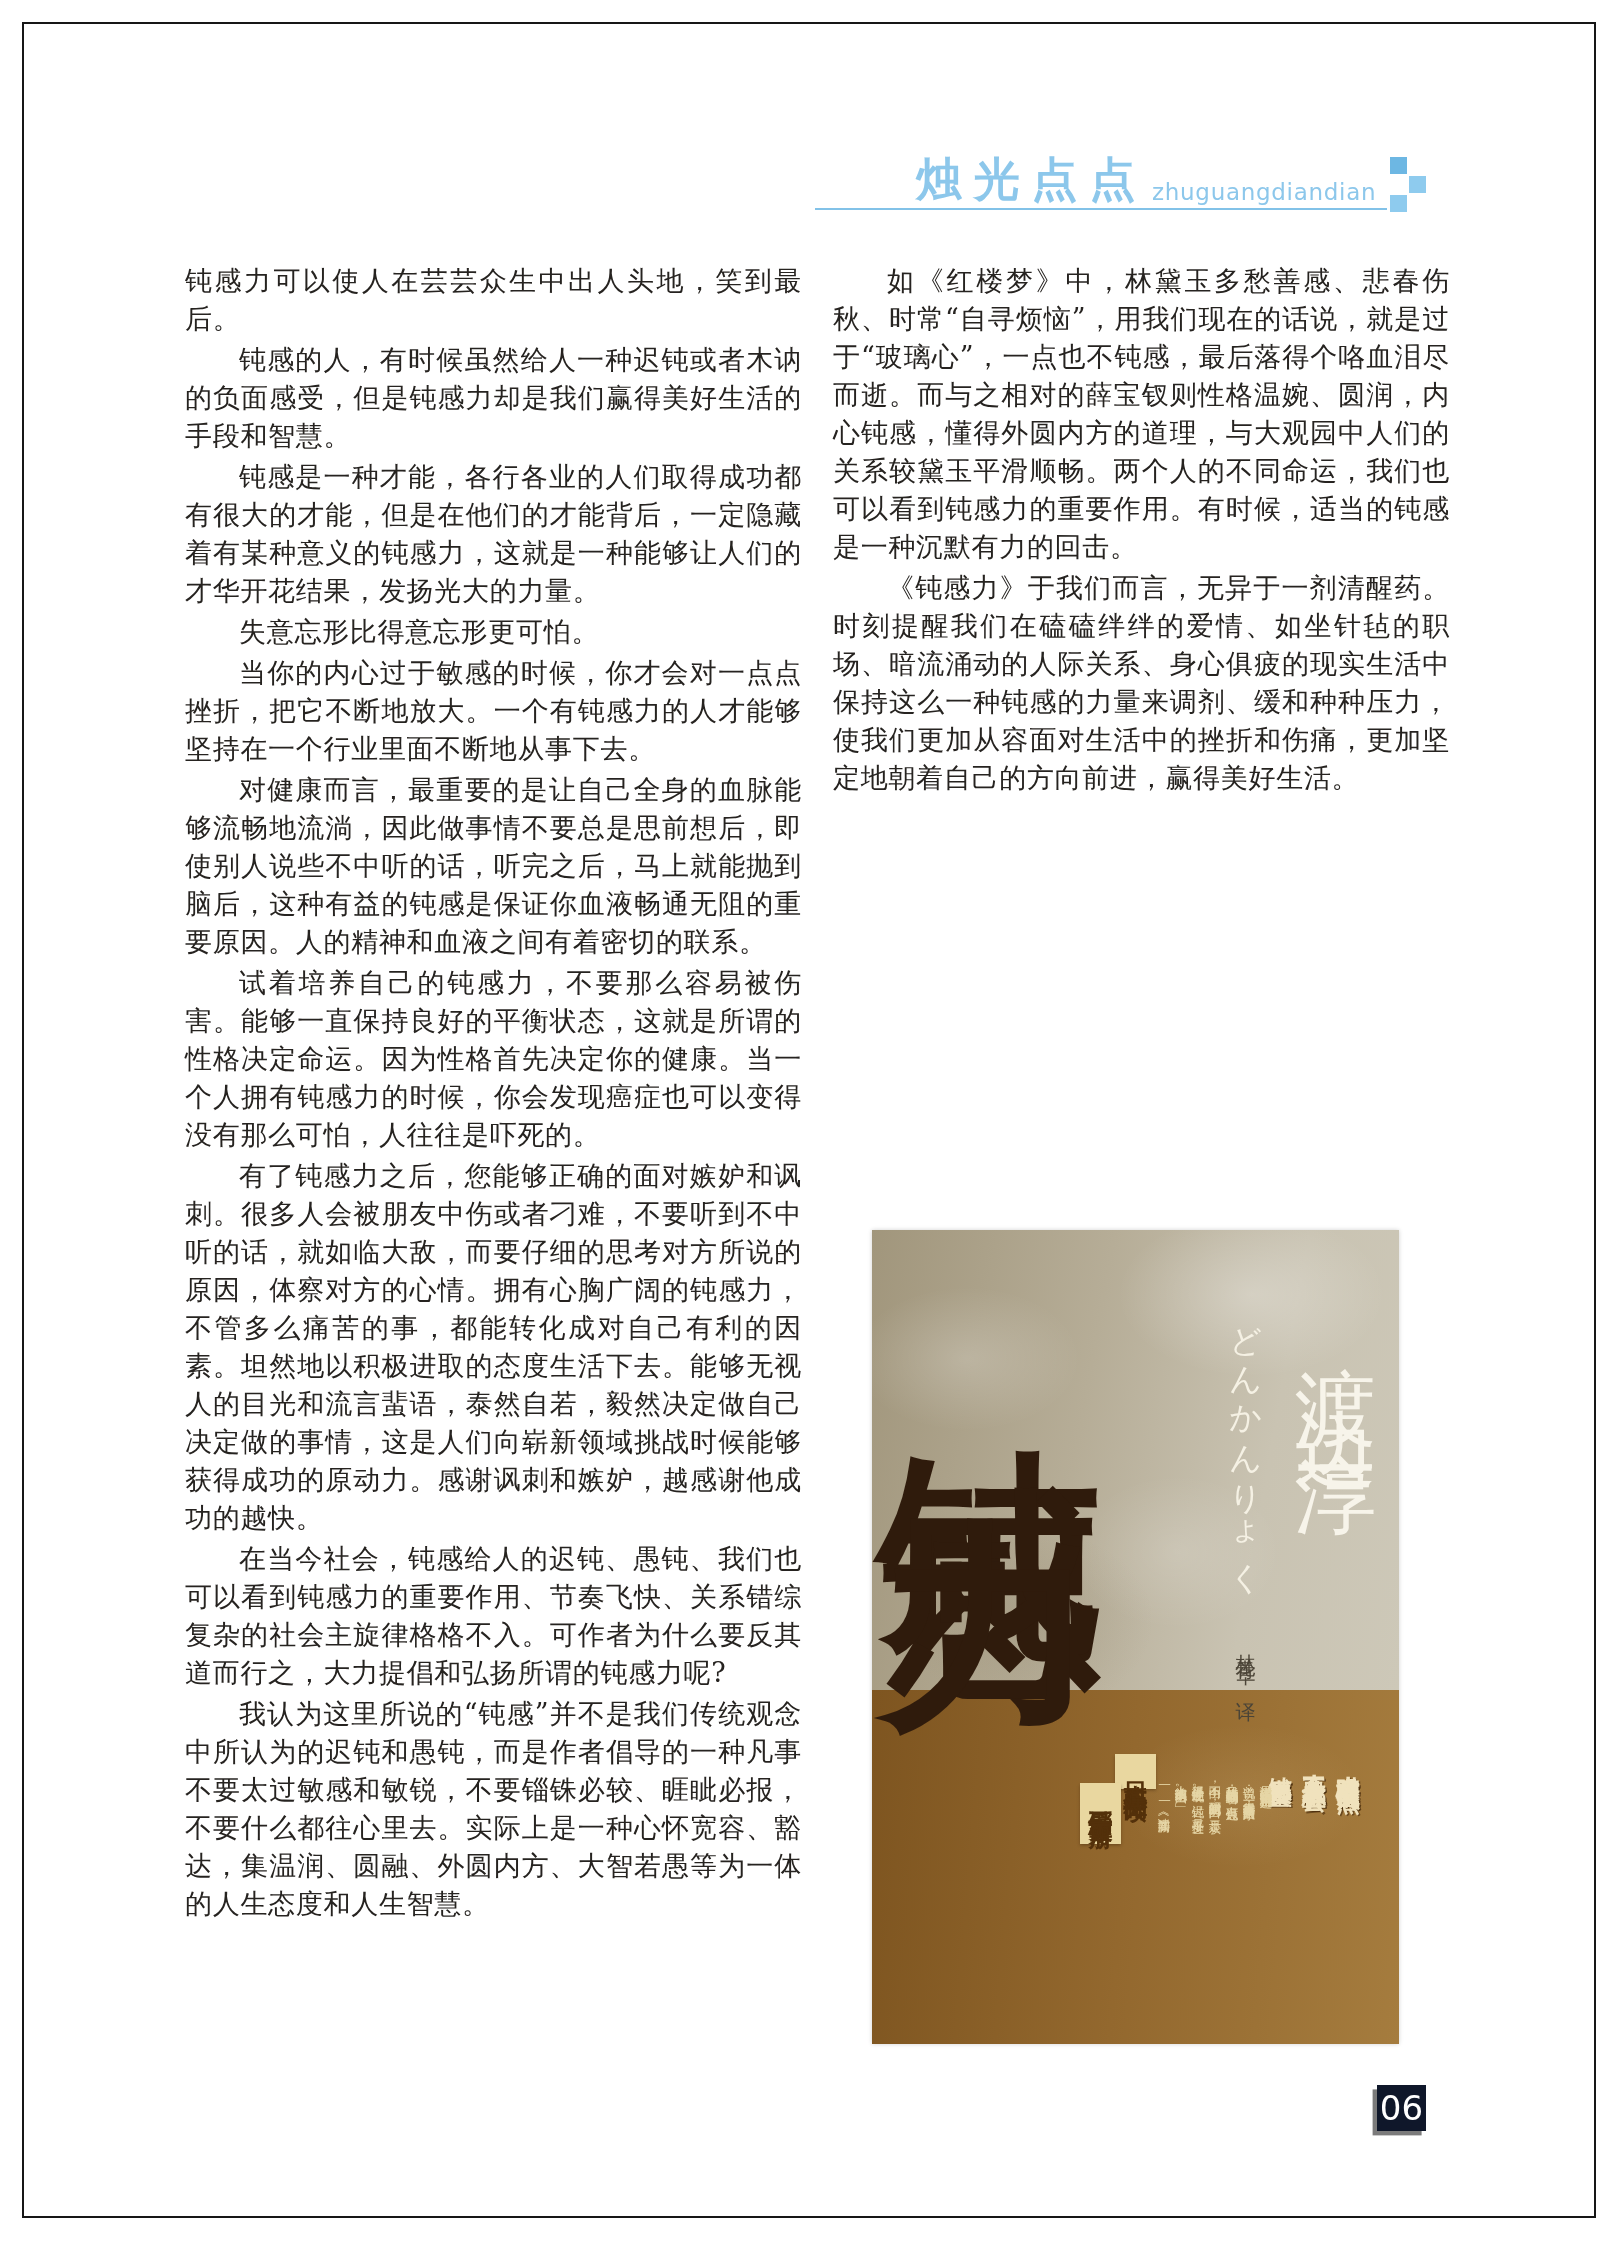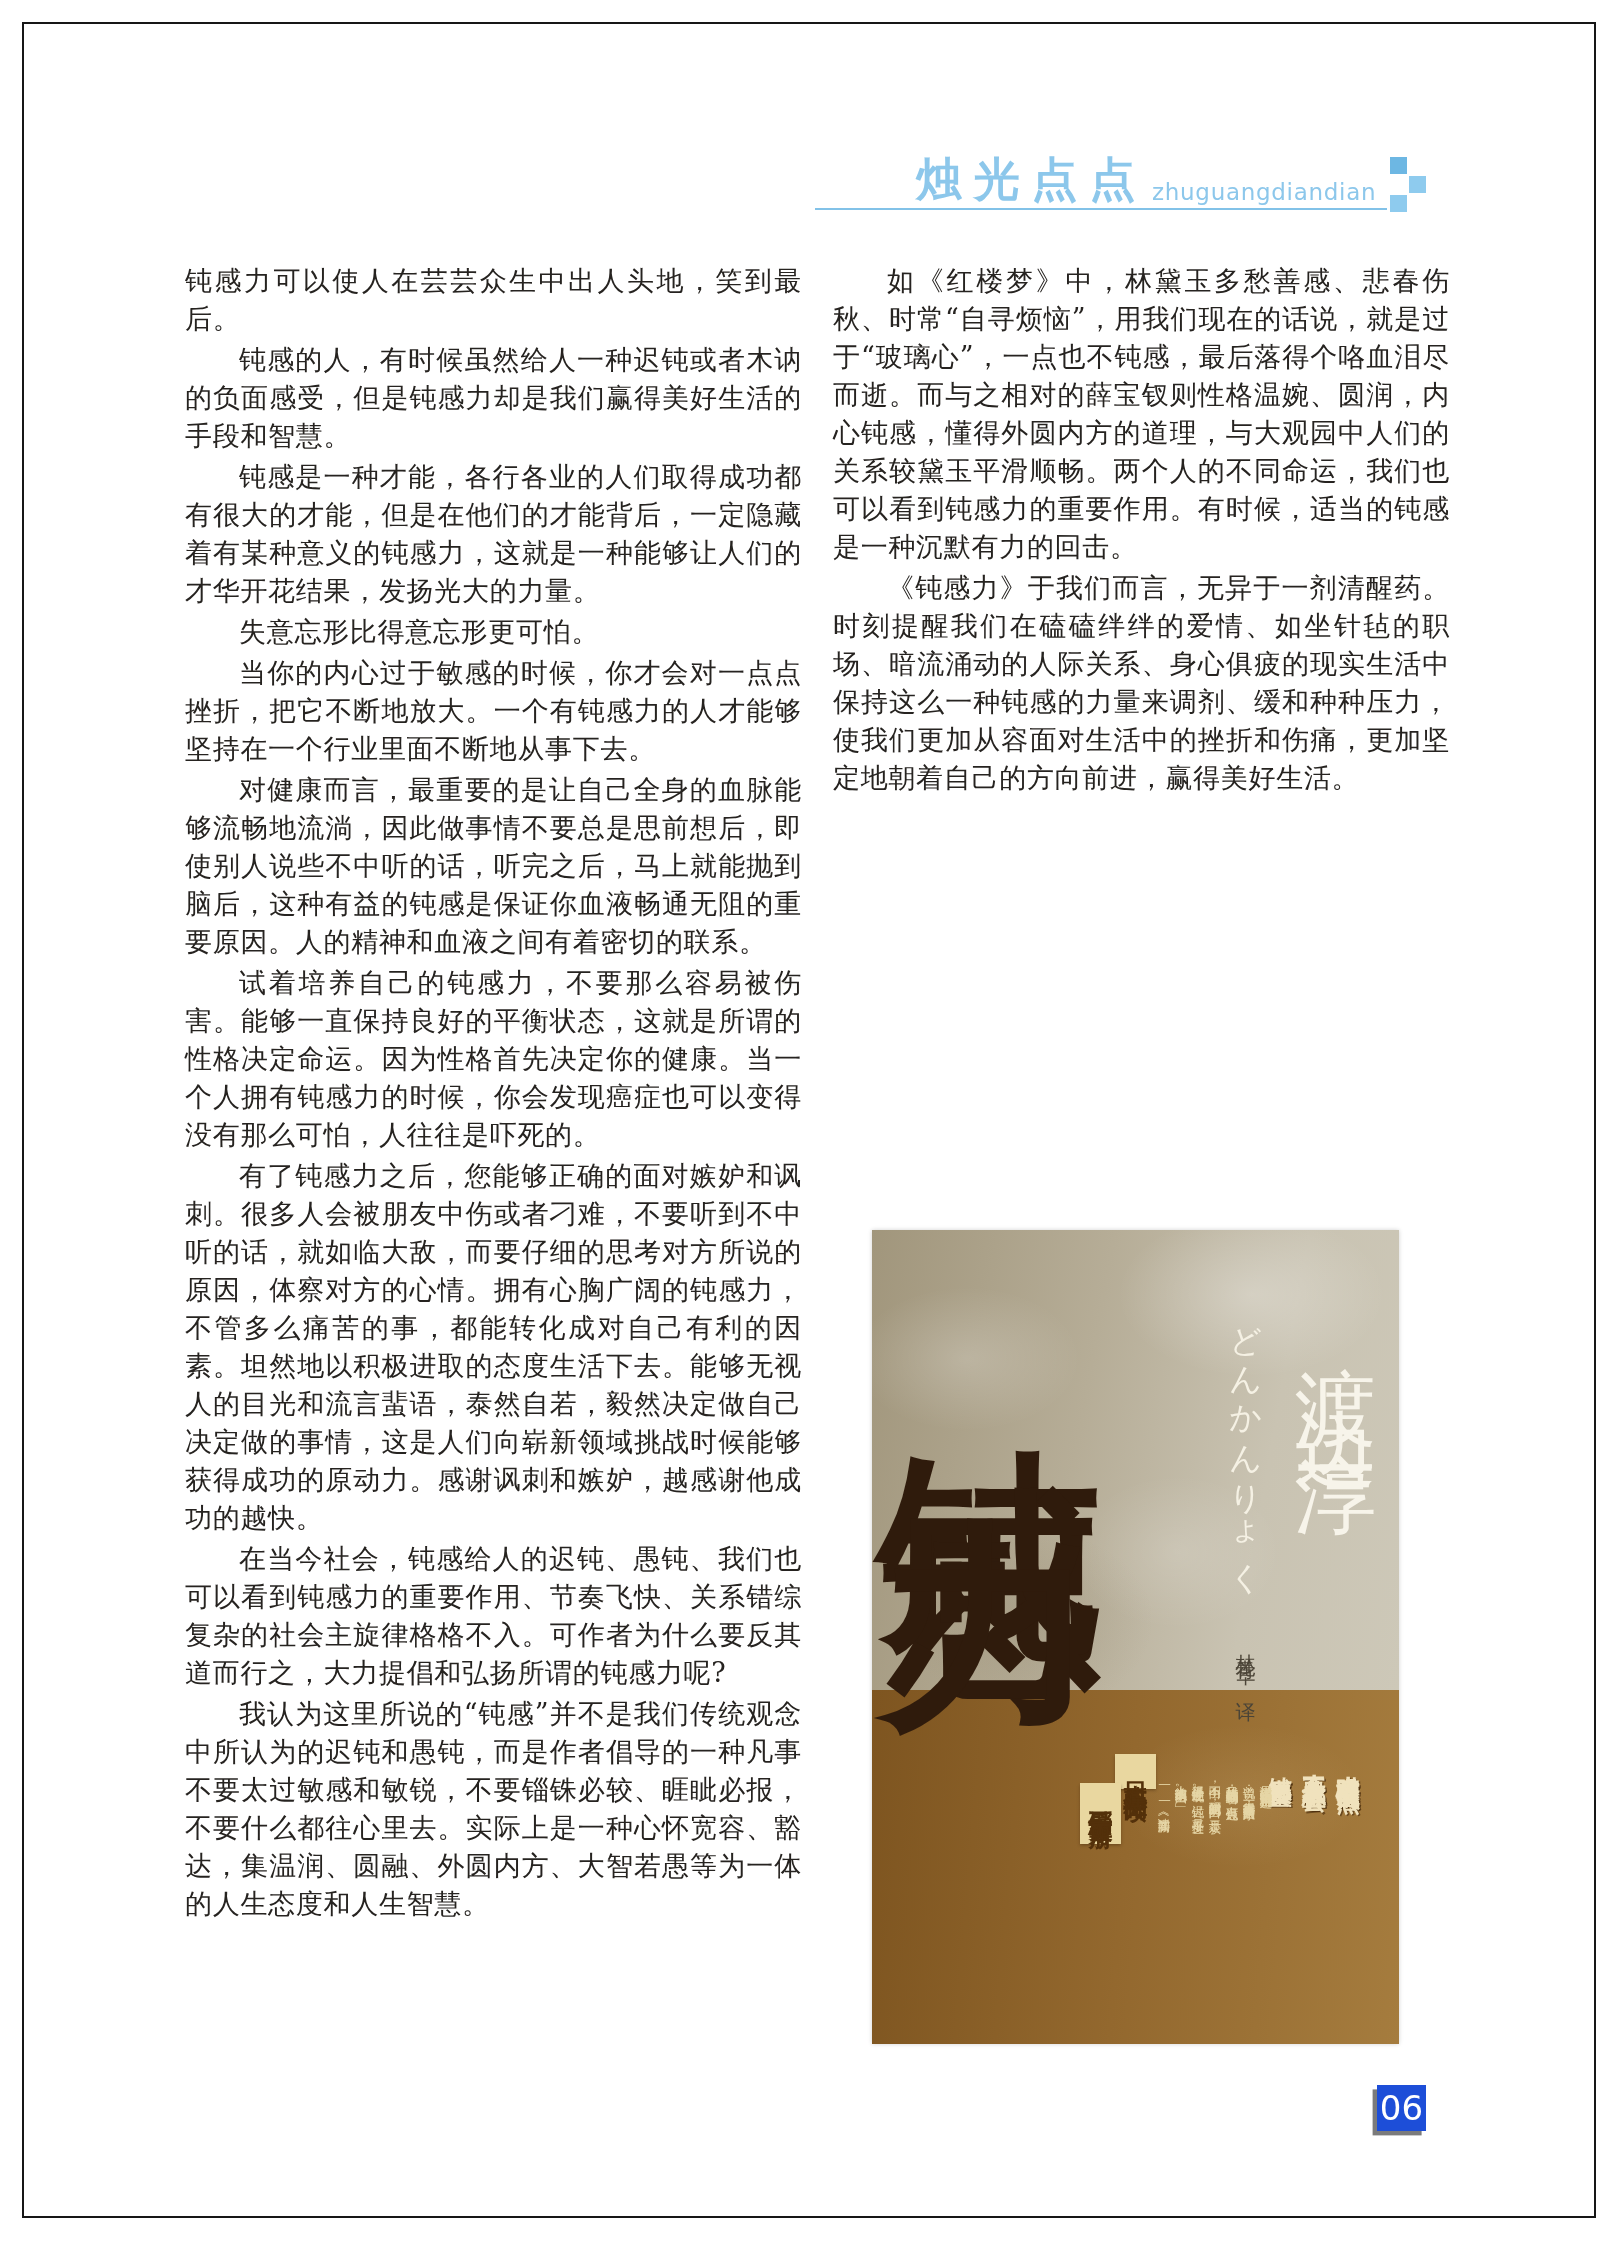--- a/index.html
+++ b/index.html
@@ -51,21 +51,21 @@
          box-shadow:0 1.5px 2.9px rgba(40,20,0,0.35);}
   .badge1{left:243px;top:524px;font-size:24px;letter-spacing:2.2px;}
   .badge2{left:208px;top:553px;font-size:24px;letter-spacing:2.2px;}
   .band-headline{right:34px;top:528px;font-size:23.5px;line-height:34px;letter-spacing:1.5px;
          color:#f0e2bd;font-weight:bold;white-space:pre-line;
          text-shadow:1.5px 1.5px 0 rgba(60,32,5,0.55);}
   .band-quote{right:124px;top:546px;font-size:12.5px;line-height:17px;letter-spacing:0.7px;
          color:#e6d6a6;white-space:pre-line;}
 
   
-  .pagenum{position:absolute;left:1377px;top:2085px;width:49px;height:46px;background:#1d4ed8;
+  .pagenum{position:absolute;left:1377px;top:2085px;width:49px;height:46px;background:#0f172a;
          box-shadow:-4.4px 4.4px 0 #7b7b7b;display:flex;align-items:center;justify-content:center;
          color:#ffffff;font-size:34px;font-family:"DejaVu Sans","Liberation Sans",sans-serif;}
 </style>
 </head>
 <body>
 
 <div class="page">
   <div class="border-frame"></div>
 
   <span class="htitle">烛光点点</span>

